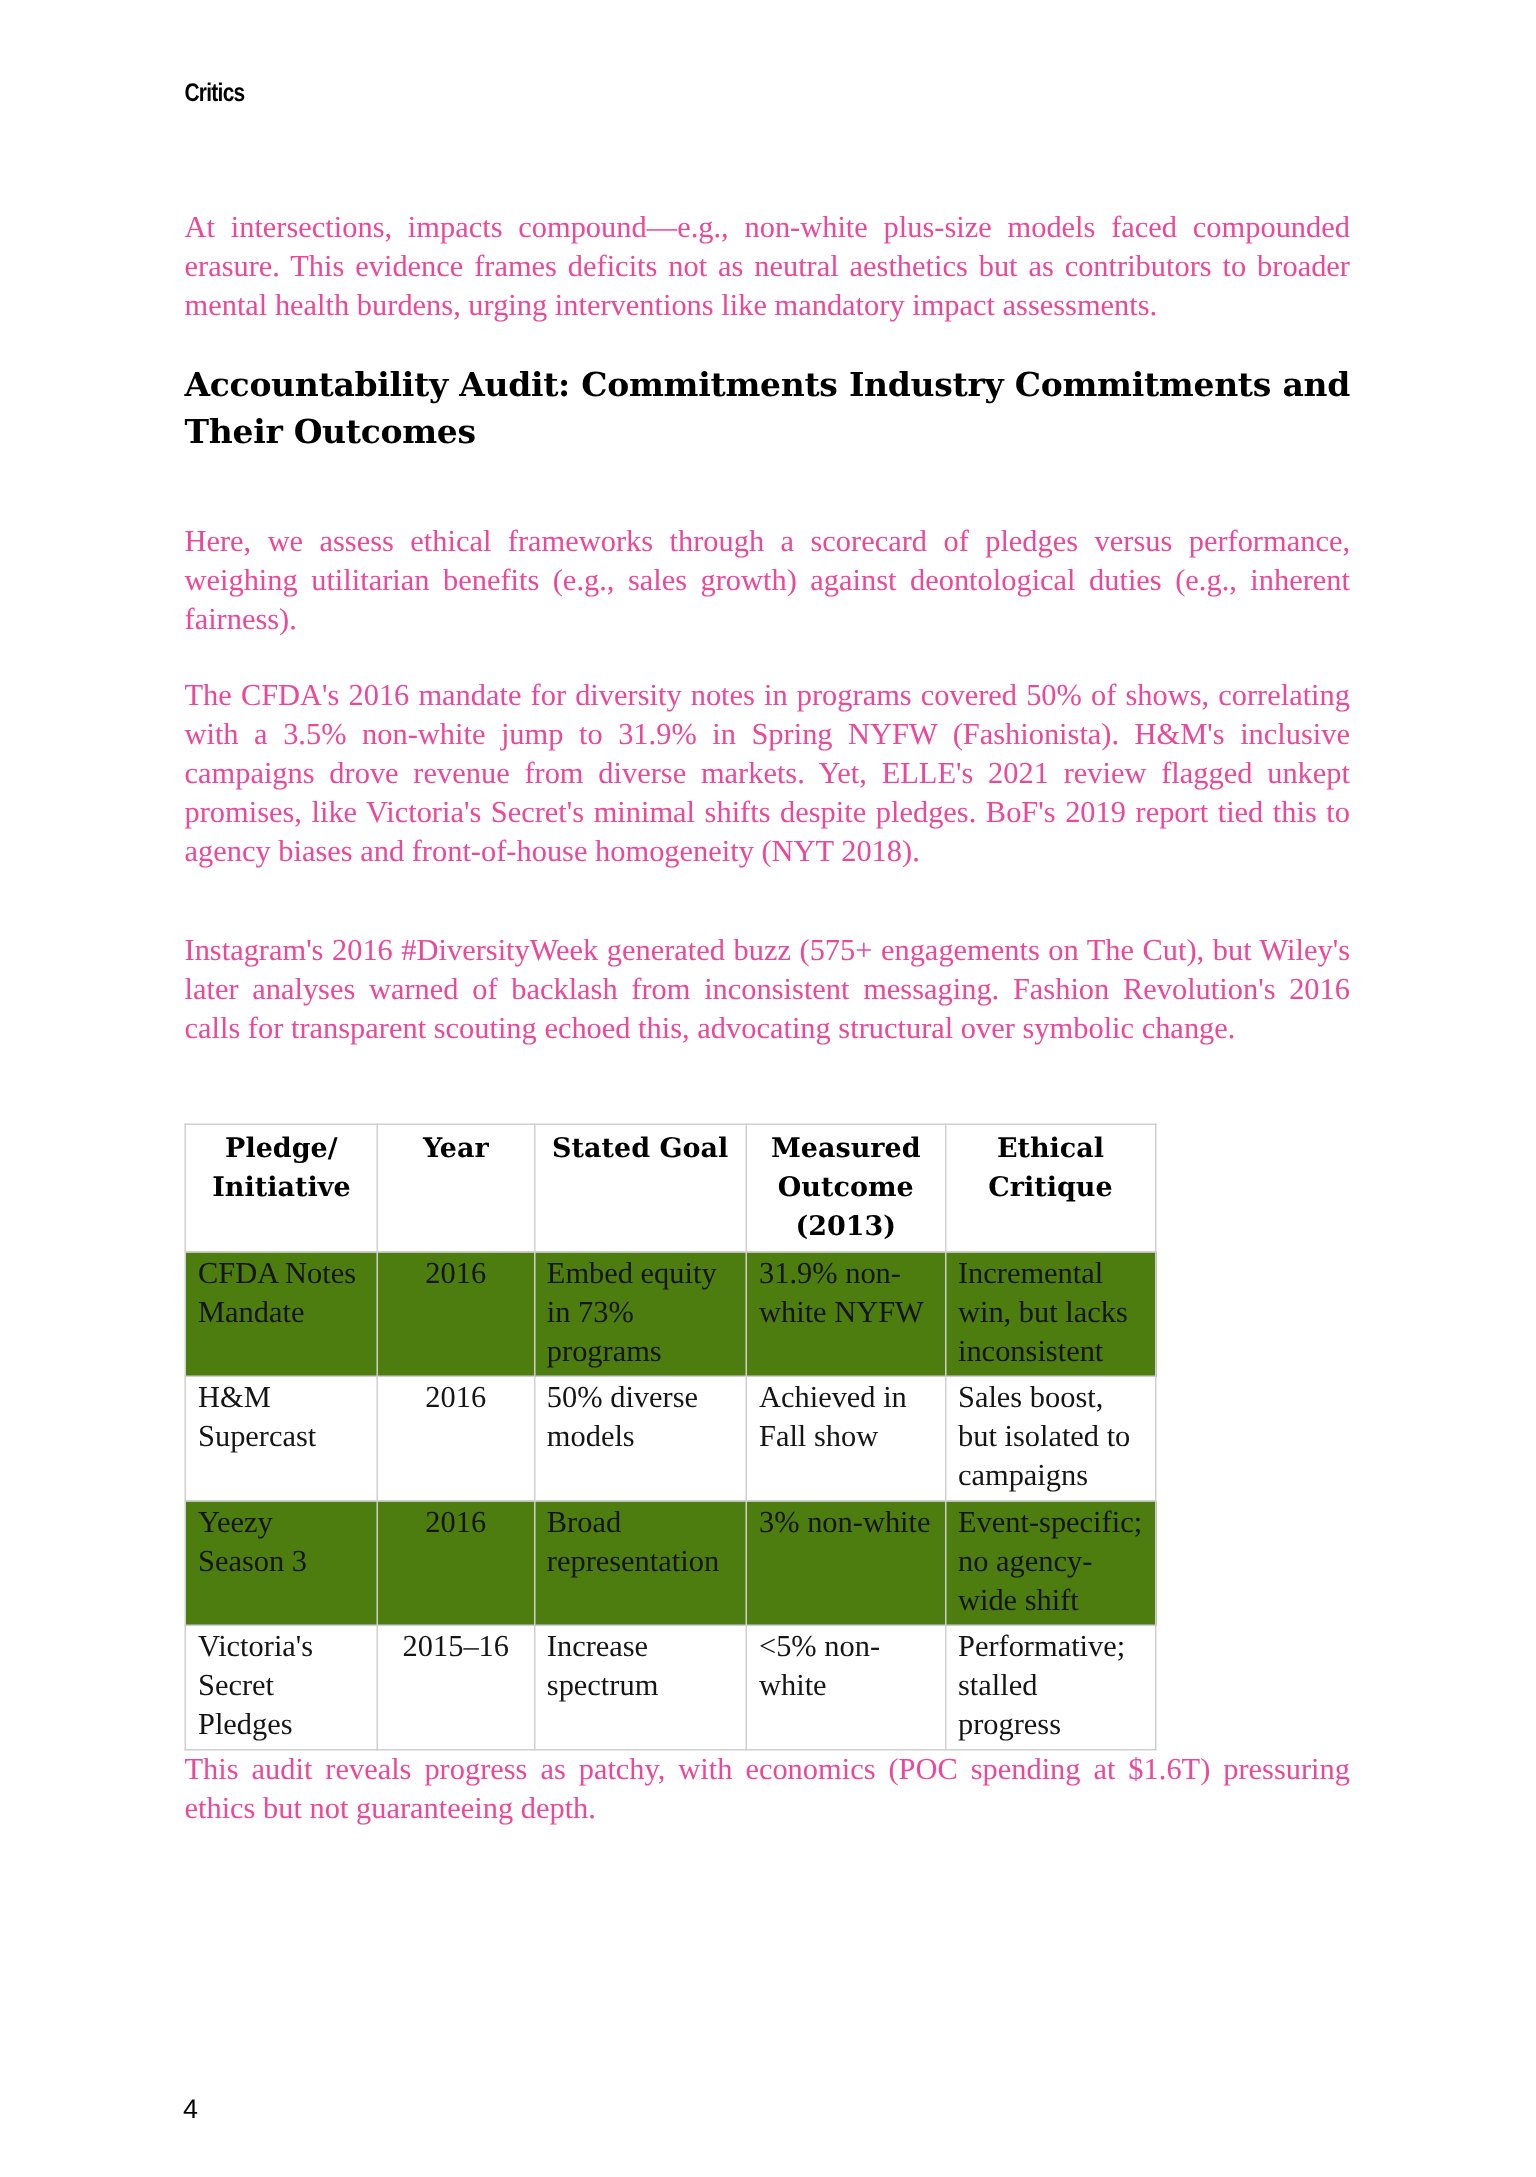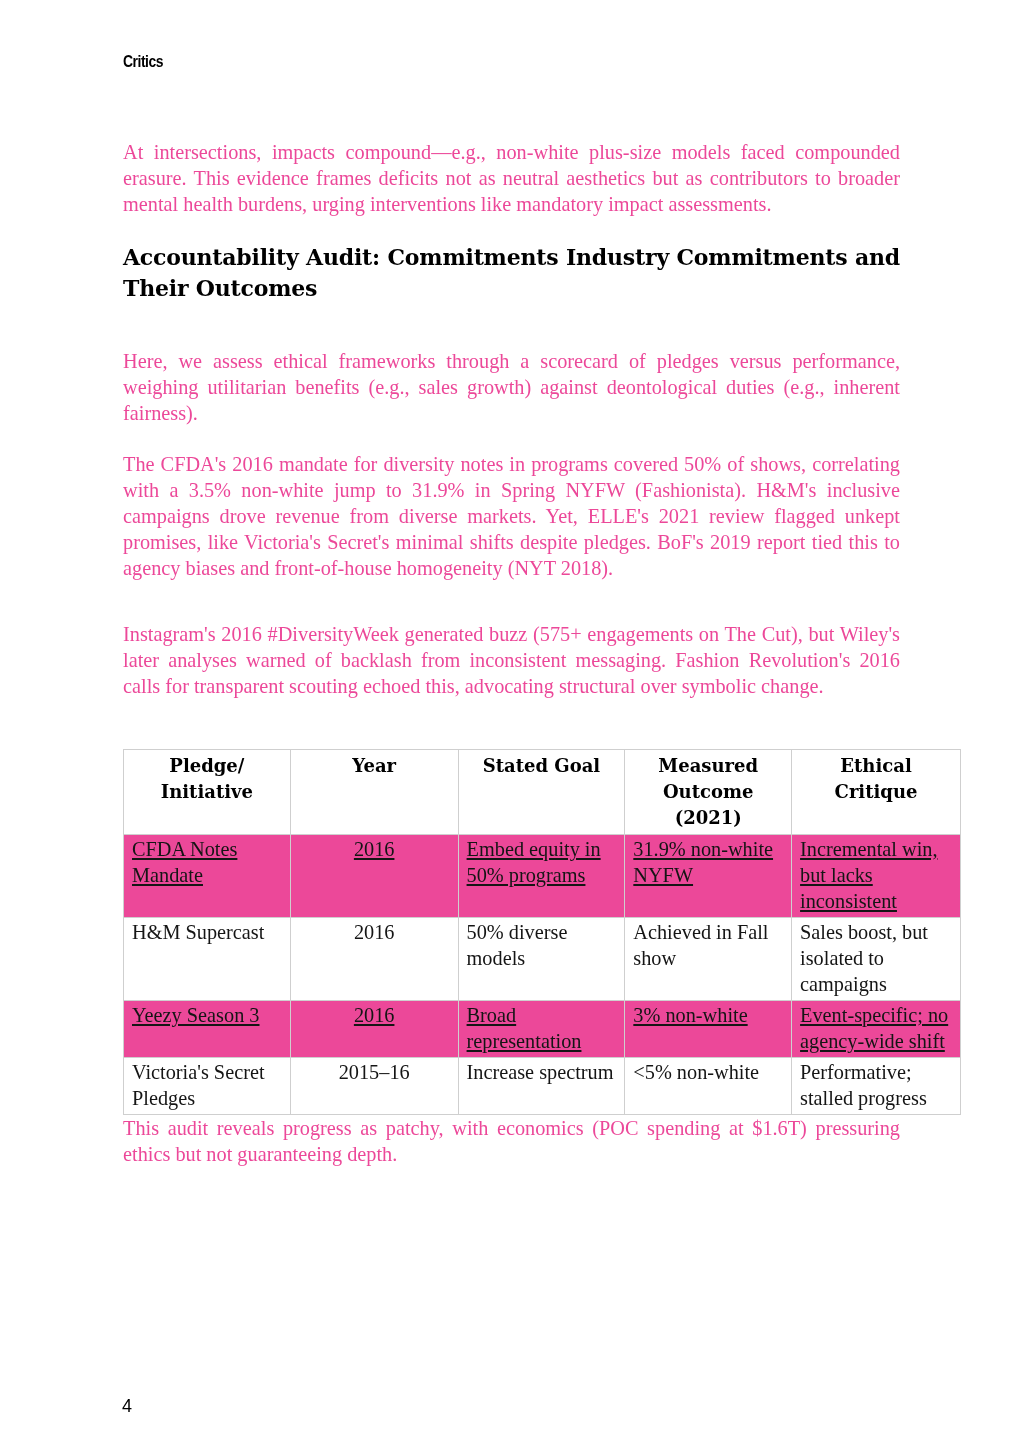--- a/index.html
+++ b/index.html
@@ -21,33 +21,33 @@
   p.body {
     margin: 0; font-size: 20.3px; line-height: 26px;
     text-align: justify; color: #ec4899;
   }
   h2.section {
     margin: 0; font-family: "DejaVu Serif", serif; font-weight: bold;
     font-size: 22px; line-height: 31px; text-align: justify; color: #000;
     letter-spacing: -0.2px;
   }
   table.audit {
-    border-collapse: collapse; width: 838px; margin-left: 0;
+    border-collapse: collapse; width: 648px; margin-left: 0;
     font-size: 20.3px; line-height: 26px;
   }
   table.audit th, table.audit td {
     border: 1px solid #cfcfcf; vertical-align: top;
     padding: 1px 8px 3px 8px;
   }
   table.audit th {
     font-family: "DejaVu Serif", serif; font-weight: bold; font-size: 18px;
     line-height: 26px; text-align: center; color: #000; padding-top: 3px;
   }
   table.audit td { color: #151515; }
-  table.audit tr.shaded td { background: #ec4899; text-decoration: underline; }
+  table.audit tr.shaded td { background: #4d7c0f; }
   table.audit td.year { text-align: center; }
   .page-number {
     position: absolute; left: 122px; top: 1396px;
     font-family: "Liberation Sans", "DejaVu Sans", sans-serif;
     font-size: 18px; color: #000;
   }
 </style>
 </head>
 <body>
 
@@ -70,29 +70,29 @@
         <col style="width:156px">
         <col style="width:155px">
         <col style="width:155px">
         <col style="width:157px">
     </colgroup>
     <thead>
       <tr>
         <th>Pledge/ Initiative</th>
         <th>Year</th>
         <th>Stated Goal</th>
-        <th>Measured Outcome (2021)</th>
+        <th>Measured Outcome (2013)</th>
         <th>Ethical Critique</th>
       </tr>
     </thead>
     <tbody>
       <tr class="shaded">
         <td>CFDA Notes Mandate</td>
         <td class="year">2016</td>
-        <td>Embed equity in 50% programs</td>
+        <td>Embed equity in 73% programs</td>
         <td>31.9% non-white NYFW</td>
         <td>Incremental win, but lacks inconsistent</td>
       </tr>
       <tr>
         <td>H&amp;M Supercast</td>
         <td class="year">2016</td>
         <td>50% diverse models</td>
         <td>Achieved in Fall show</td>
         <td>Sales boost, but isolated to campaigns</td>
       </tr>

